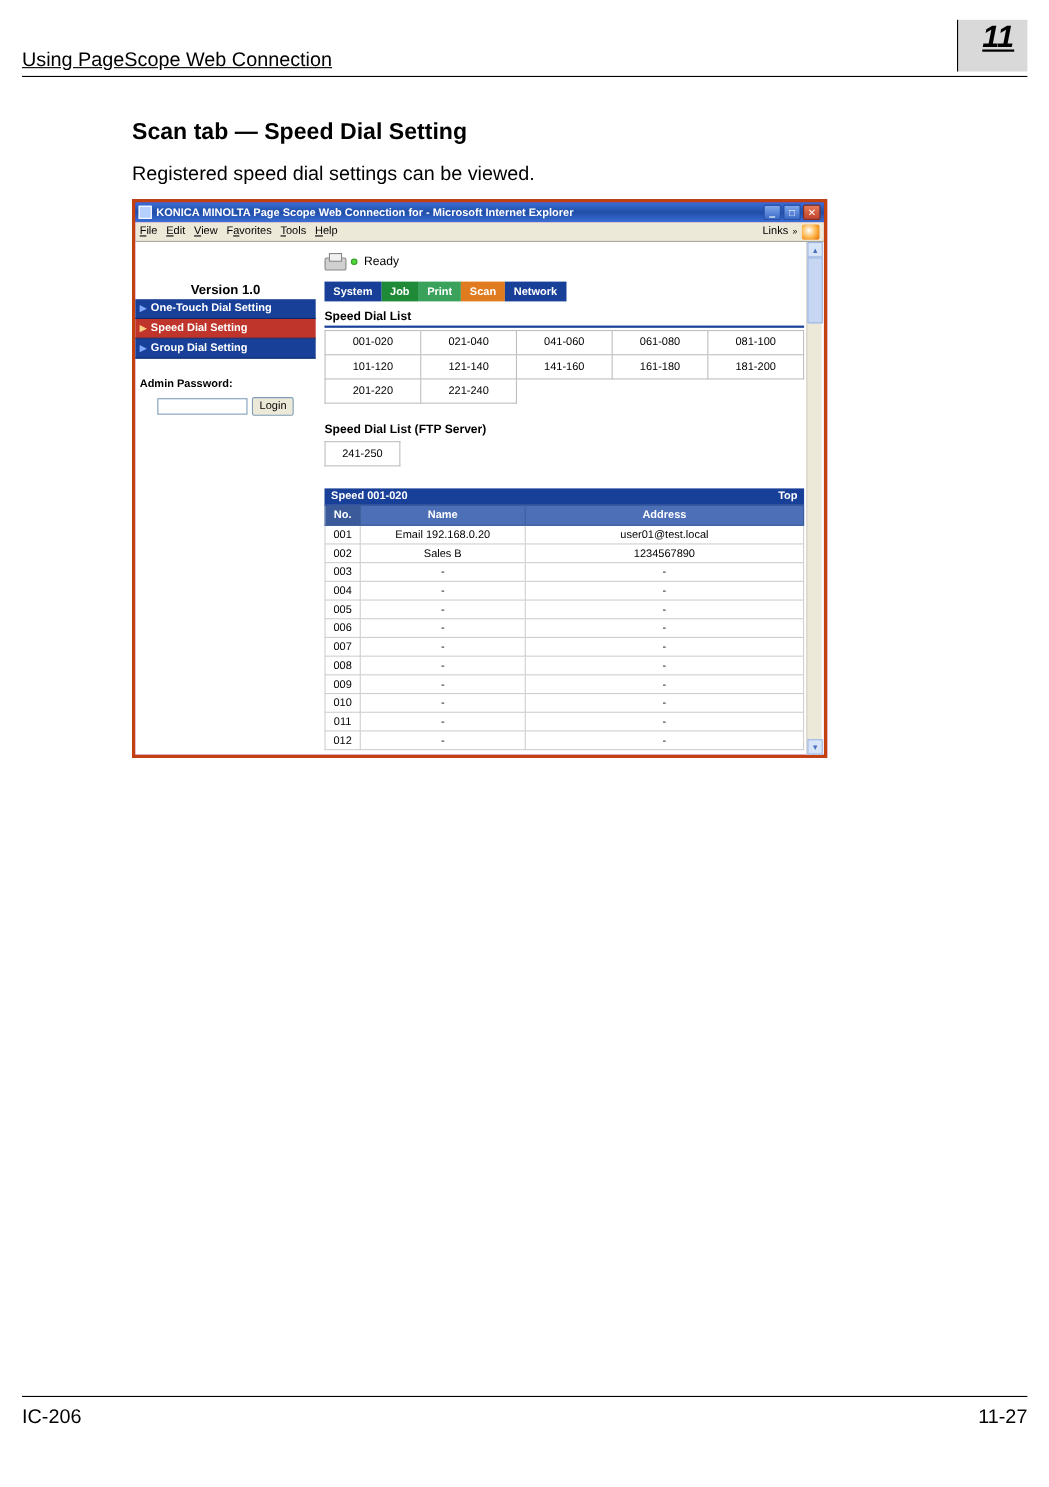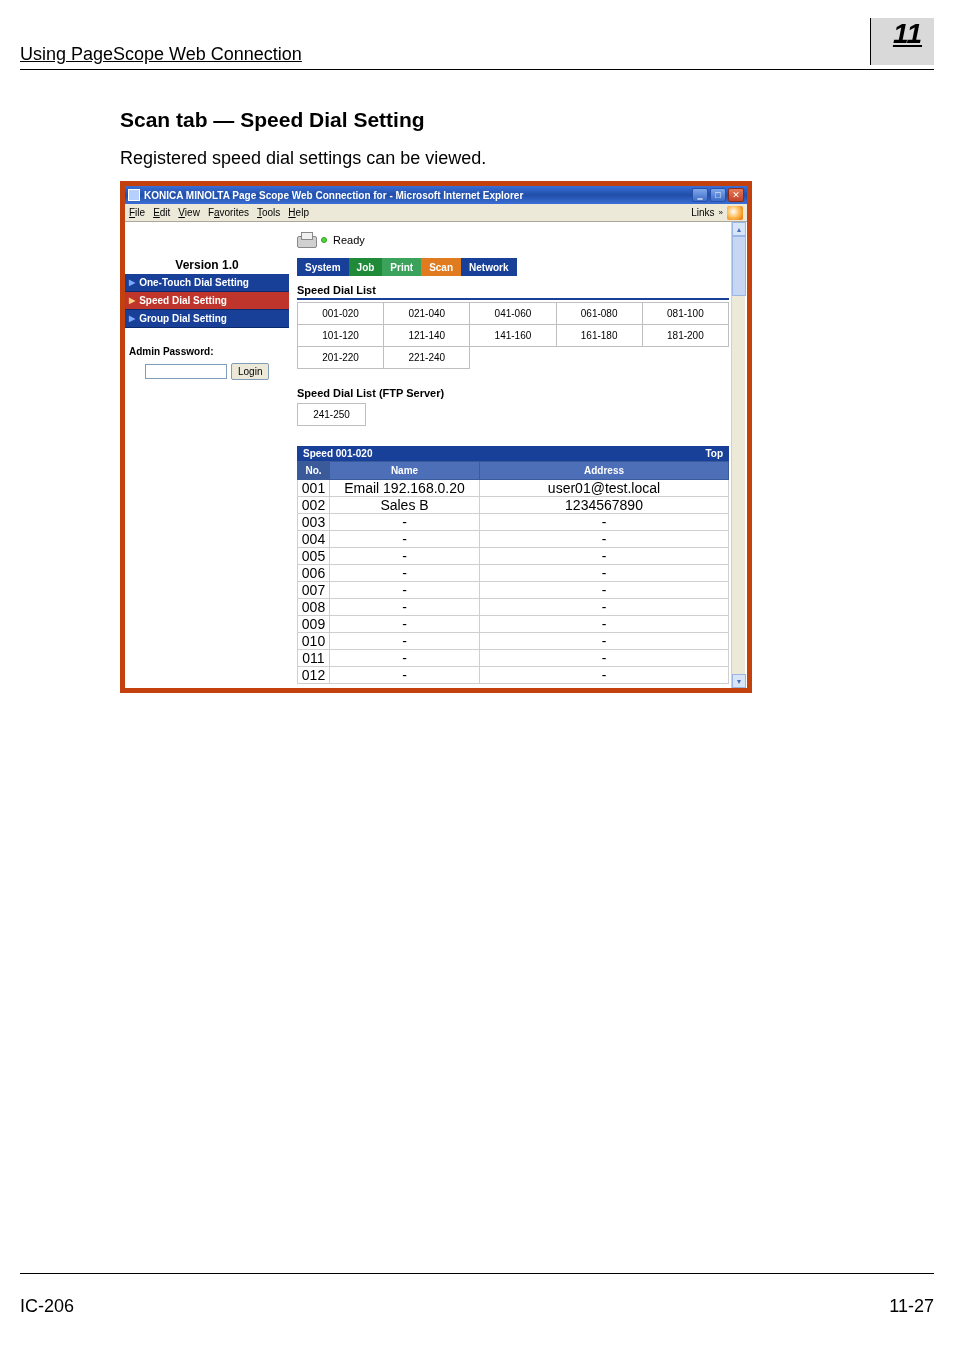--- a/index.html
+++ b/index.html
@@ -34,21 +34,21 @@
       font-weight: bold;
       margin: 38px 0 16px 100px;
     }
     .section-text {
       font-size: 18px;
       margin: 0 0 12px 100px;
     }
     .window {
       width: 632px;
       margin: 0 0 0 100px;
-      border: 5px solid #c2410c;
+      border: 3px solid #c2410c;
       background: #a21caf;
       font-family: Tahoma, Arial, sans-serif;
       font-size: 10px;
       position: relative;
     }
     .titlebar {
       display: flex;
       align-items: center;
       height: 18px;
       background: linear-gradient(to bottom, #3b6fd6 0%, #204ea8 50%, #3b6fd6 100%);
@@ -146,34 +146,34 @@
       display: flex; justify-content: space-between;
       background: #184098; color: #fff; font-weight: bold;
       font-size: 10px; padding: 2px 6px; margin-top: 20px;
     }
     .sd-table { border-collapse: collapse; width: 100%; }
     .sd-table th {
       background: #4d6fb8; color: #fff; font-size: 10px; border:1px solid #3a5a9a; height:18px; font-weight: bold;
     }
     .sd-table th.no { width: 32px; background:#3a5a9a;}
     .sd-table th.name { width: 150px; }
-    .sd-table td { border: 1px solid #cfcfcf; height: 17px; text-align:center; font-size:14px;}
+    .sd-table td { border: 1px solid #cfcfcf; height: 17px; text-align:center; font-size:10px;}
     .vscroll { position: absolute; right: 2px; top: 0; bottom: 0; width: 14px; background:#ece9d8; border-left:1px solid #d4d0c8;}
     .vscroll .up, .vscroll .down {
       position:absolute; left:0; width:14px; height:14px; background:#d8e4f8; border:1px solid #9cb6e4;
       display:flex; align-items:center; justify-content:center; font-size:8px; color:#4a6fbf;
     }
     .vscroll .up { top:0; }
     .vscroll .down { bottom:0; }
     .vscroll .thumb { position:absolute; left:0; top:14px; width:14px; height:60px; background:#c7d7f3; border:1px solid #9cb6e4;}
     .page-footer {
       display: flex; justify-content: space-between;
       border-top: 1px solid #000;
       margin-top: 580px;
-      padding-top: 22px;
+      padding-top: 8px;
       font-size: 18px;
     }
   </style>
 </head>
 <body>
 
 <div class="page-header">
   <span class="page-header-left">Using PageScope Web Connection</span>
   <span class="page-header-right">11</span>
 </div>

